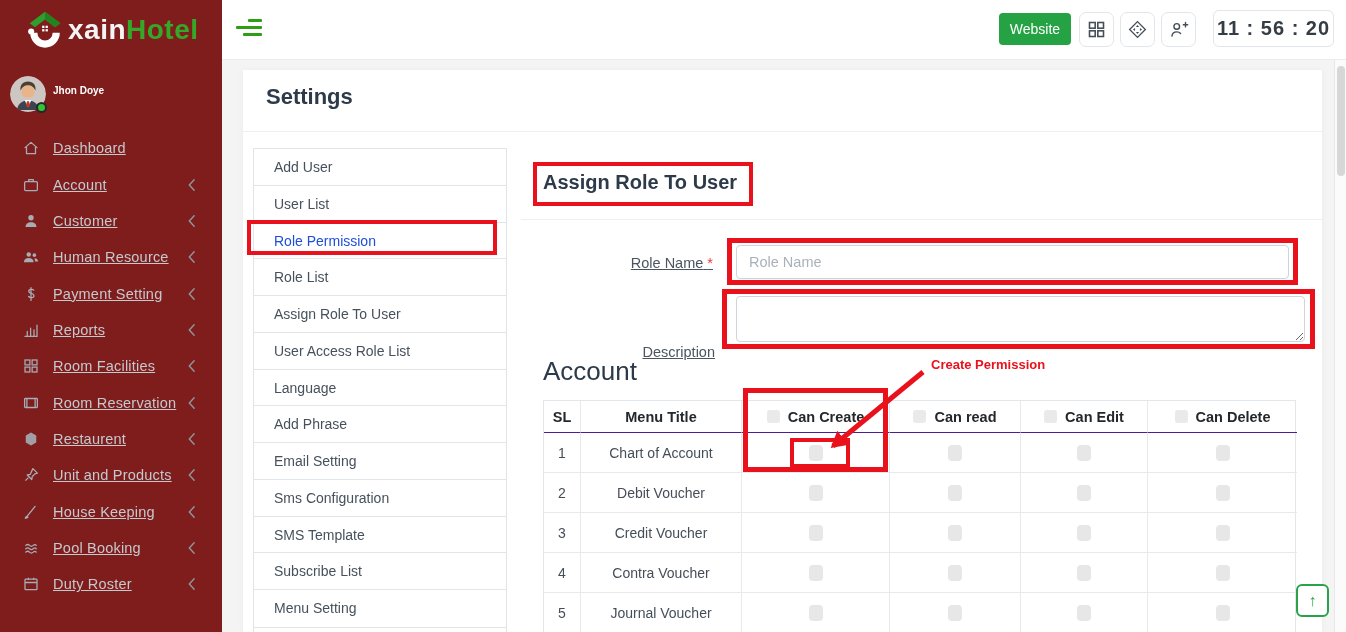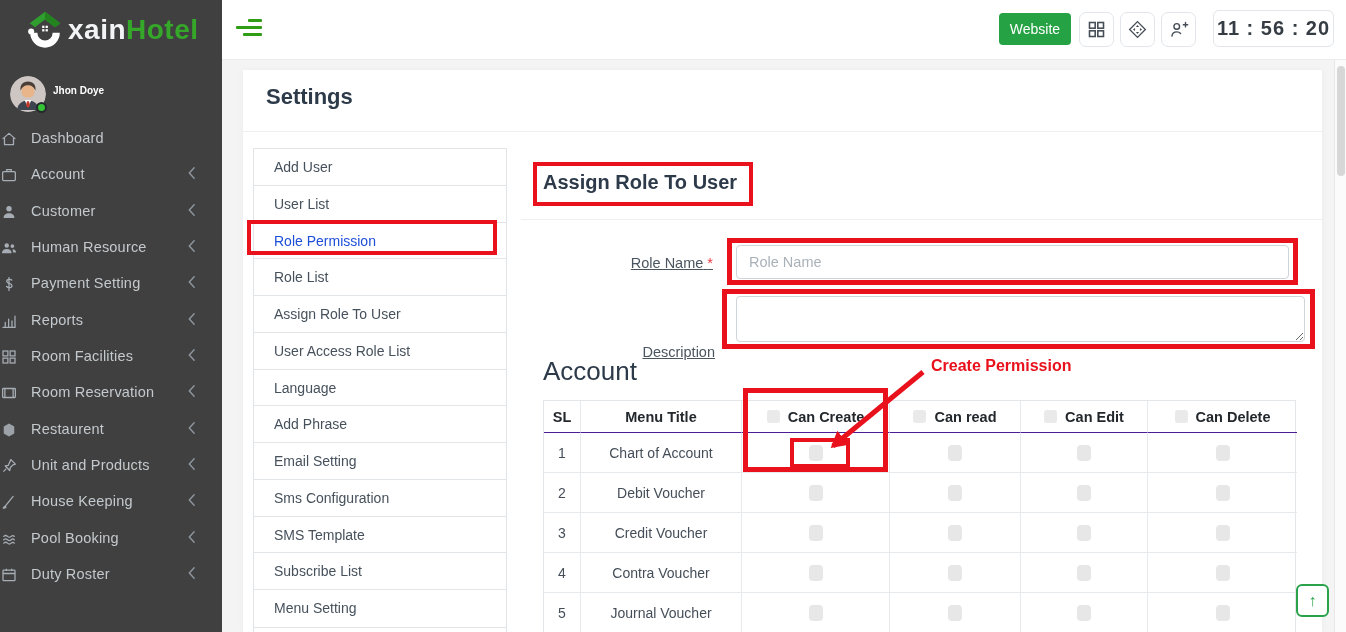--- a/index.html
+++ b/index.html
@@ -1,32 +1,32 @@
 <!DOCTYPE html>
 <html><head>
 <meta charset="utf-8">
 <style>
   * { margin:0; padding:0; box-sizing:border-box; }
   html,body { width:1346px; height:632px; overflow:hidden; }
   body { position:relative; background:#f4f4f4; font-family:"Liberation Sans", sans-serif; }
 
   
-  .sidebar { position:absolute; left:0; top:0; width:222px; height:632px; background:#404040; z-index:10; }
+  .sidebar { position:absolute; left:0; top:0; width:222px; height:632px; background:#7f1d1d; z-index:10; }
   .logo-row { display:flex; align-items:center; height:60px; padding-left:24px; }
   .logo-ic { width:42px; height:46px; margin-right:2px; }
   .logo-text { font-size:28px; font-weight:bold; letter-spacing:0.5px; }
   .logo-first { color:#f2f4f5; }
   .logo-second { color:#35a829; }
   .user-row { position:absolute; left:0; top:72px; width:222px; height:50px; cursor:pointer; }
   .avatar-wrap { position:absolute; left:10px; top:4px; width:36px; height:36px; }
   .avatar-wrap svg { width:36px; height:36px; border-radius:50%; display:block; }
   .status-dot { position:absolute; right:-1px; bottom:-1px; width:11px; height:11px; background:#35c235; border:2px solid #22282c; border-radius:50%; }
   .user-name { position:absolute; left:53px; top:13px; color:#ffffff; font-size:10px; font-weight:bold; }
   .side-nav { position:absolute; left:0; top:130px; width:222px; }
-  .side-item { display:flex; align-items:flex-start; height:36.35px; cursor:pointer; color:#c3c9cd; }
+  .side-item { display:flex; align-items:center; height:36.35px; padding-left:22px; cursor:pointer; color:#c3c9cd;text-decoration:underline; }
   .side-icon { width:20px; height:18px; margin-right:11px; color:#a6adb4; flex:0 0 20px; }
   .side-icon svg { width:18px; height:18px; display:block; }
   .side-label { font-size:14.5px; letter-spacing:0.2px; white-space:nowrap; }
   .side-chevron { margin-left:auto; margin-right:26px; color:#8f979e; width:9px; height:14px; }
   .side-chevron svg { width:9px; height:14px; display:block; }
 
   
   .topbar { position:absolute; left:222px; top:0; width:1124px; height:60px; background:#ffffff; border-bottom:1px solid #ececec; z-index:5; }
   .hamburger { position:absolute; left:14px; top:19px; width:26px; height:19px; cursor:pointer; }
   .hamburger .bar { height:3px; background:#2f9e16; border-radius:1px; margin-left:auto; }
@@ -75,21 +75,21 @@
   .cb-sm { width:13px; height:13px; background:#eaeaea; border-radius:3px; cursor:pointer; }
 
   
   .ann { position:absolute; border:4px solid #e8111c; z-index:50; pointer-events:none; }
   .ann-role-permission { left:247px; top:220px; width:250px; height:35px; }
   .ann-heading { left:533px; top:162px; width:220px; height:44px; }
   .ann-role-input { left:727px; top:238px; width:571px; height:47px; border-width:5px; }
   .ann-desc { left:722px; top:289px; width:593px; height:60px; border-width:5px; }
   .ann-can-create { left:743px; top:388px; width:145px; height:84px; border-width:5px; }
   .ann-checkbox { left:790px; top:438px; width:60px; height:30px; }
-  .create-permission-label { position:absolute; left:931px; top:357px; font-size:16px; font-weight:bold; color:#e8111c; z-index:51; }
+  .create-permission-label { position:absolute; left:931px; top:357px; font-size:13px; font-weight:bold; color:#e8111c; z-index:51; }
   .ann-arrow { position:absolute; left:805px; top:362px; width:135px; height:98px; z-index:51; pointer-events:none; }
 
   
   .scroll-top { position:absolute; left:1296px; top:584px; width:33px; height:33px; background:#fff; border:2px solid #2aa24a; border-radius:6px; color:#2aa24a; font-size:16px; font-weight:bold; display:flex; align-items:center; justify-content:center; cursor:pointer; z-index:40; font-family:inherit; }
   .scrollbar-track { position:absolute; left:1334px; top:60px; width:12px; height:572px; background:#fbfbfb; border-left:1px solid #e8e8e8; z-index:3; }
   .scrollbar-thumb { position:absolute; left:2px; top:6px; width:8px; height:110px; background:#d7d7d7; border-radius:4px; }
 </style>
 </head>
 <body>
 

